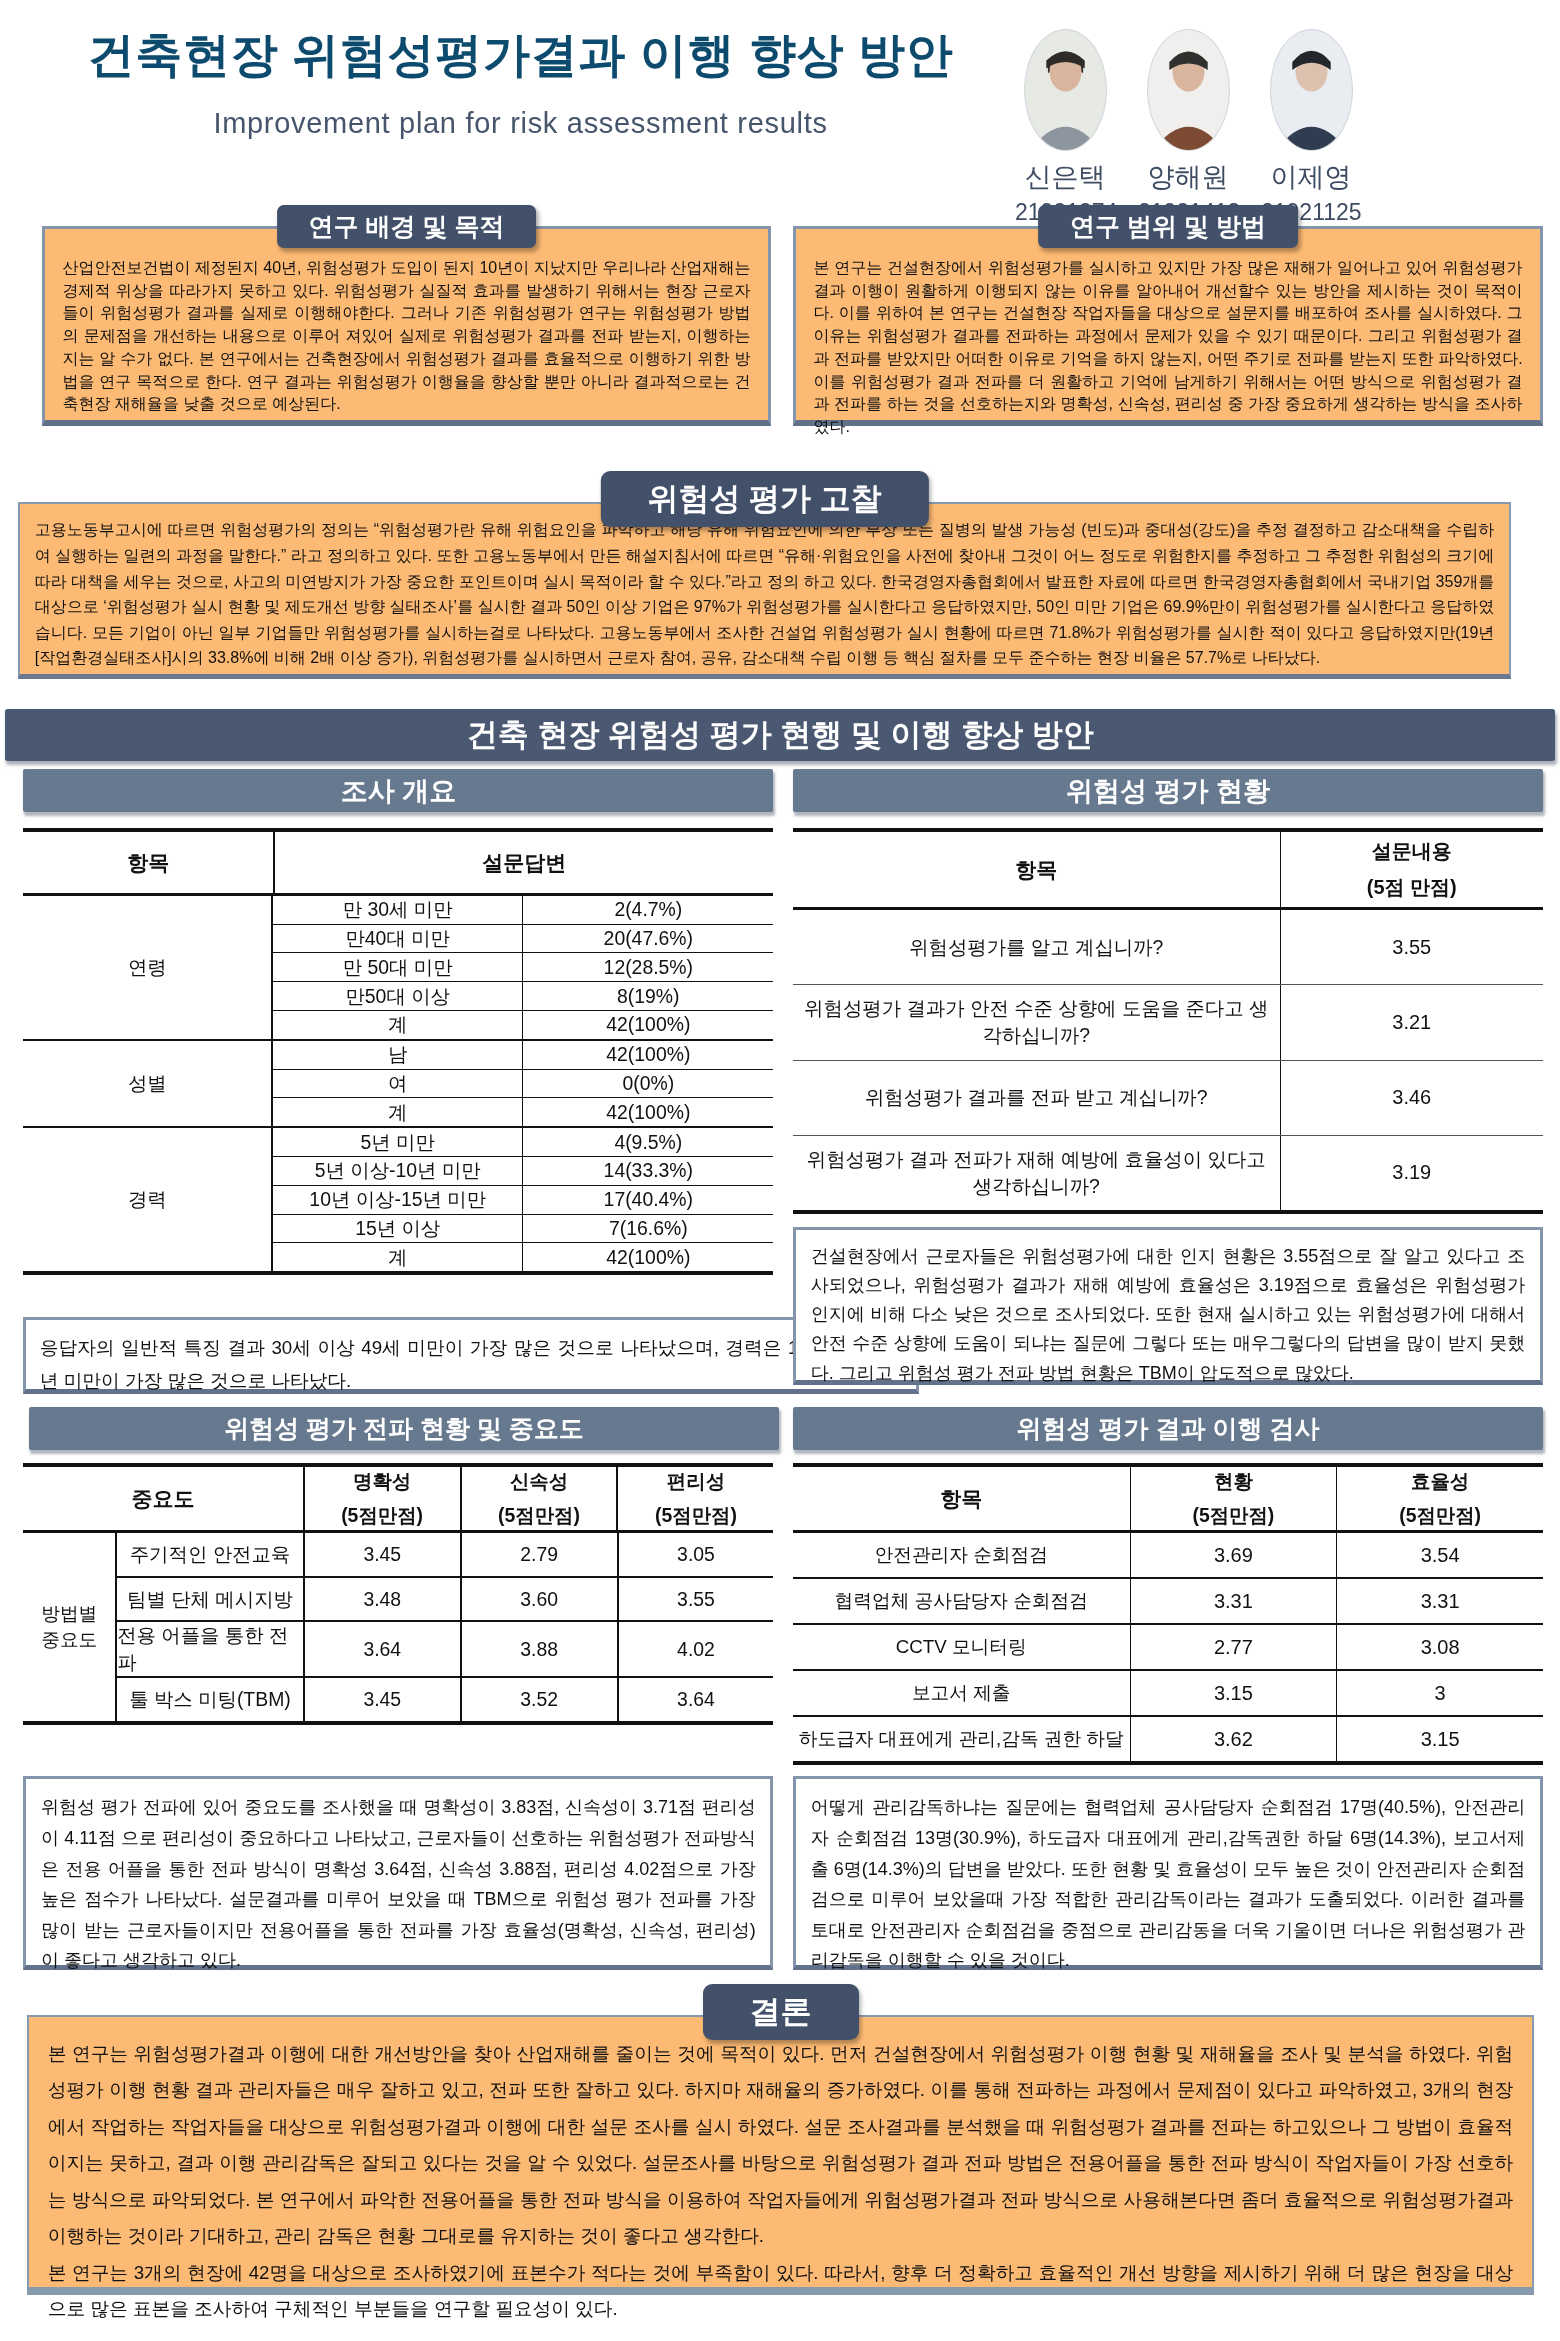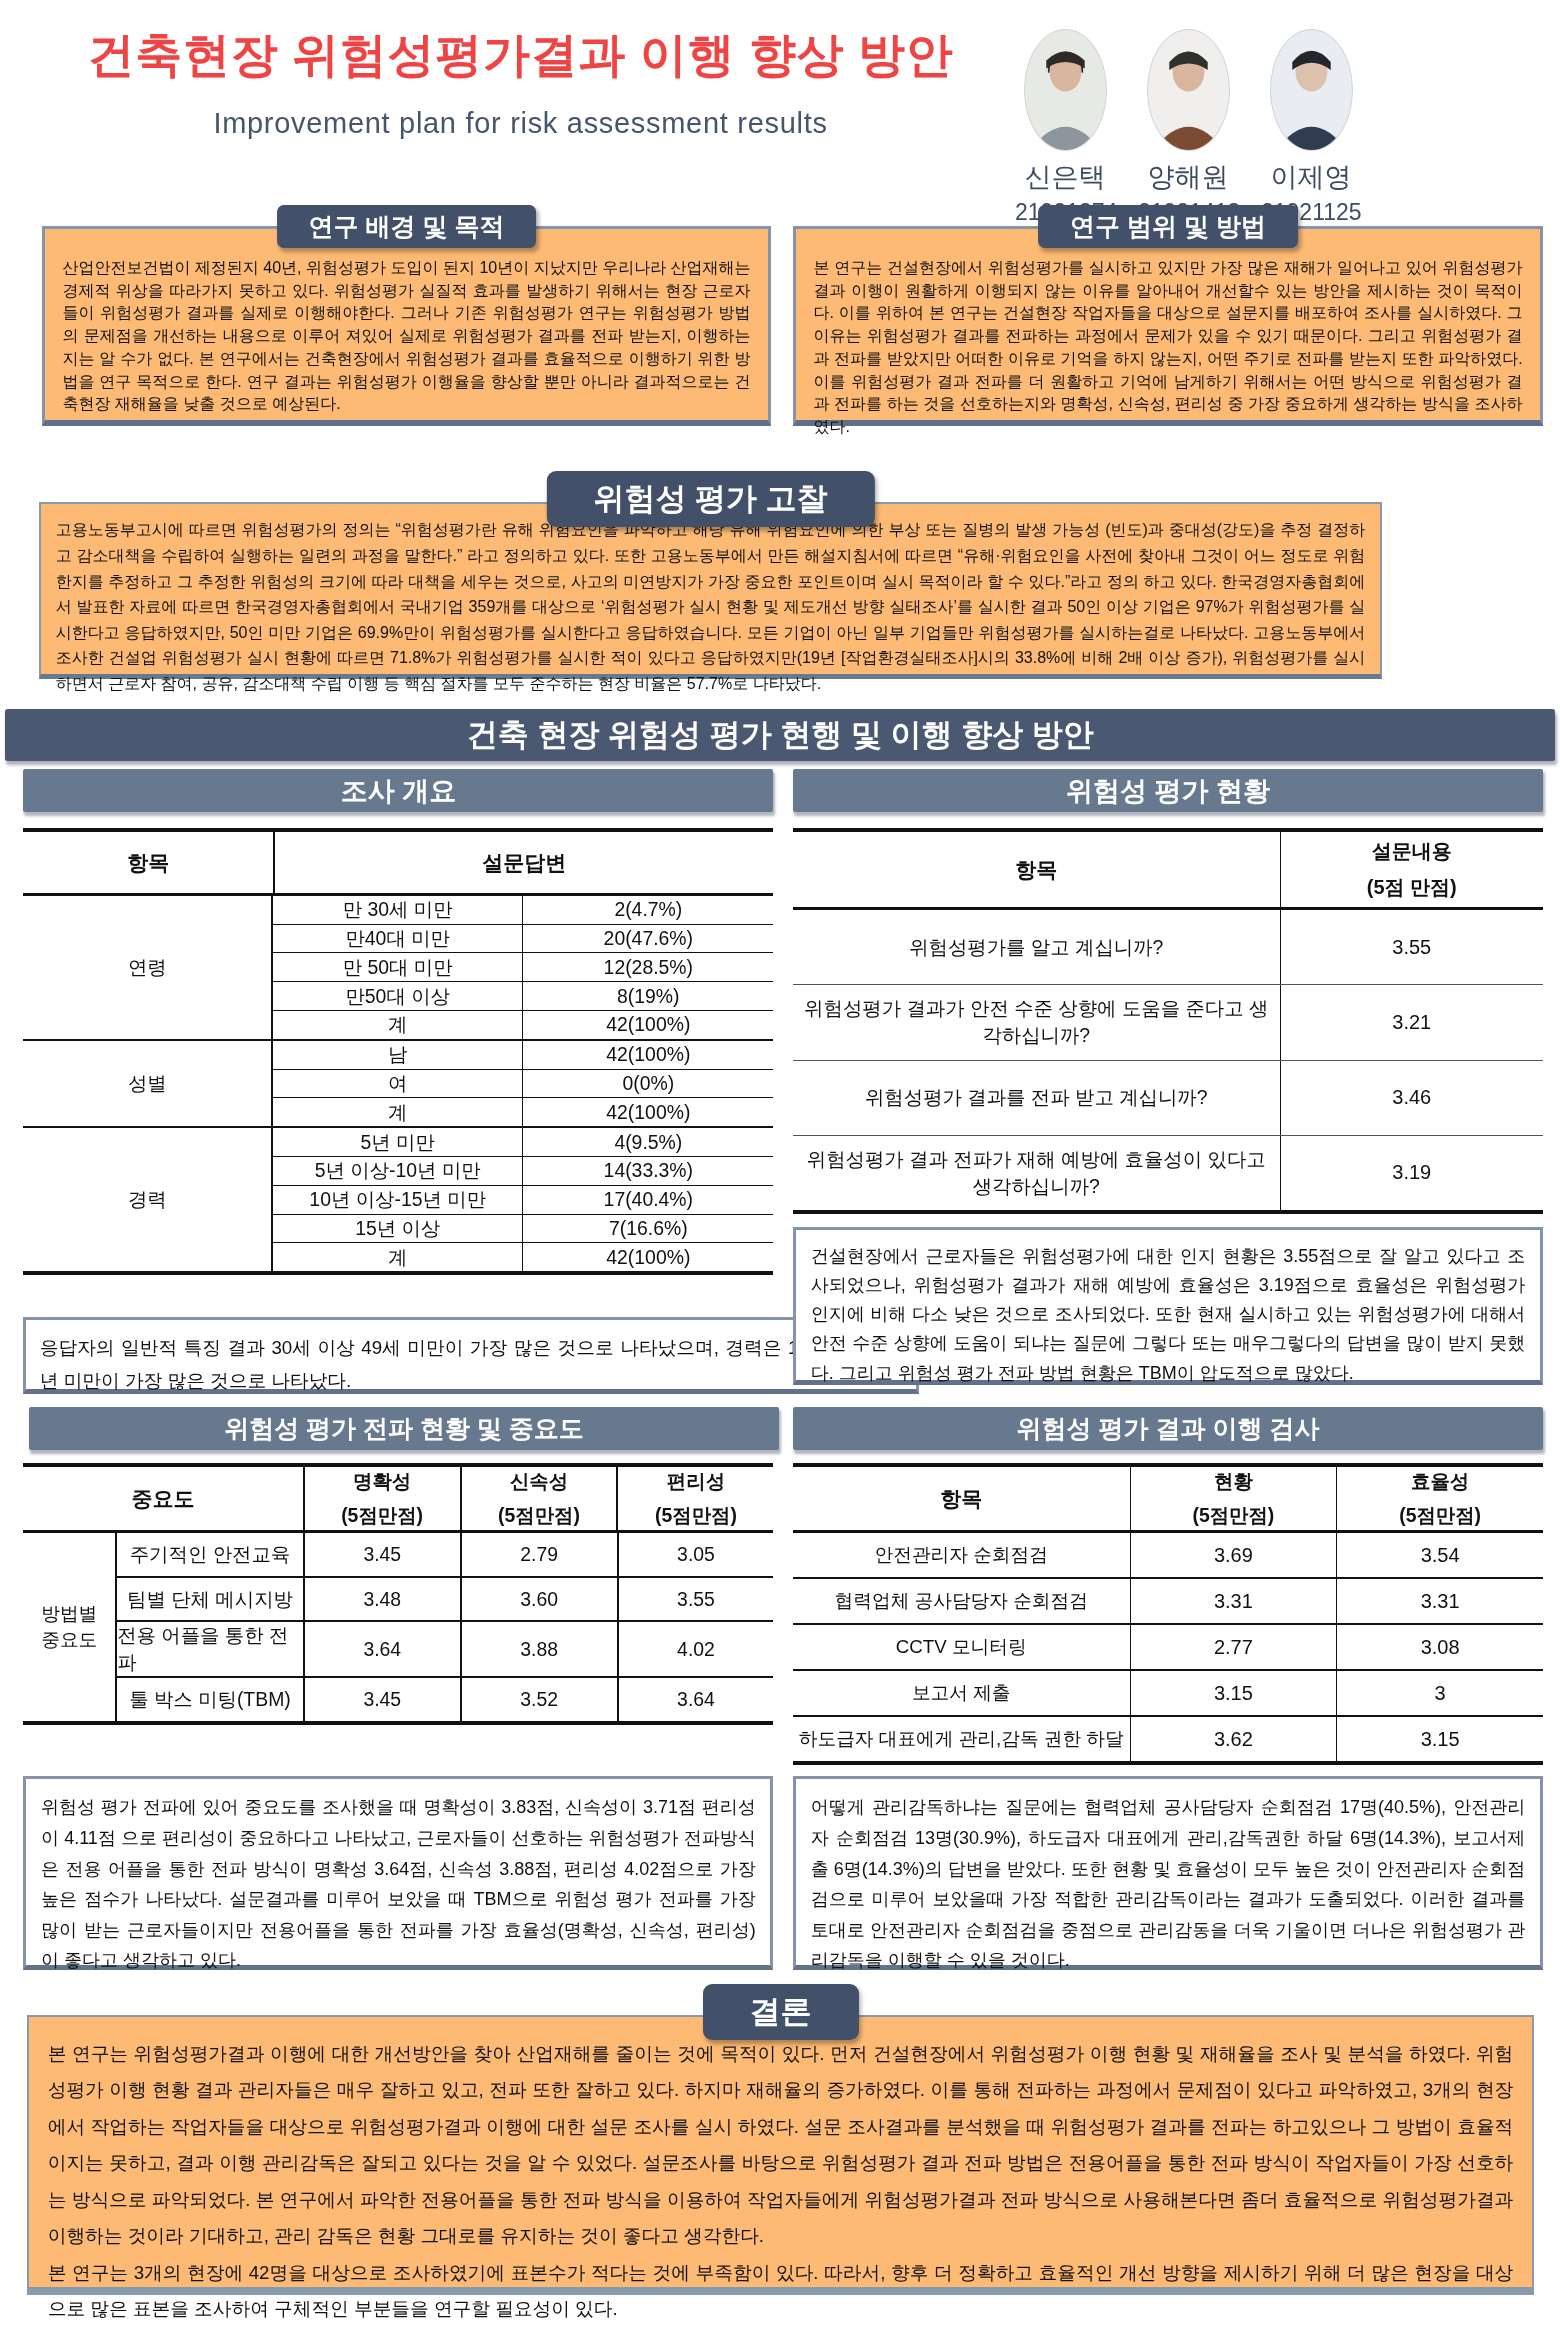--- a/index.html
+++ b/index.html
@@ -3,21 +3,21 @@
 <meta charset="utf-8">
 <style>
   html,body{margin:0;padding:0;}
   body{
     width:1561px;height:2342px;position:relative;background:#ffffff;
     font-family:"Liberation Sans","DejaVu Sans",sans-serif;color:#111;
     -webkit-font-smoothing:antialiased;
   }
   
   .title-wrap{position:absolute;left:53px;top:24px;width:935px;text-align:center;}
-  .title-wrap h1{margin:0;font-size:47px;font-weight:bold;color:#ef4444;letter-spacing:0.7px;}
+  .title-wrap h1{margin:0;font-size:47px;font-weight:bold;color:#0c4a6e;letter-spacing:0.7px;}
   .subtitle{margin-top:20px;font-size:29px;color:#46556c;letter-spacing:0.7px;}
   .authors{position:absolute;left:1015px;top:29px;display:flex;gap:23px;}
   .author{width:100px;text-align:center;}
   .photo{width:81px;height:120px;border-radius:50%;margin:0 auto;overflow:hidden;
          border:0.7px solid #cfd4da;display:block;}
   .photo svg{display:block;width:100%;height:100%;}
   .author:nth-child(1) .photo{background:#e7e9e4;}
   .author:nth-child(2) .photo{background:#f0efed;}
   .author:nth-child(3) .photo{background:#e9edf2;}
   .aname{margin-top:8px;font-size:27px;color:#3e4c63;}
@@ -103,21 +103,21 @@
   .ibody{flex:1;display:flex;flex-direction:column;}
   .irow{flex:1;display:flex;border-top:2px solid #111;}
   .irow:first-child{border-top:none;}
   .ii{width:45%;display:flex;align-items:center;justify-content:center;font-size:18.7px;
       border-right:1.3px solid #111;text-align:center;padding:0 5.3px;box-sizing:border-box;}
   .iv{flex:1;display:flex;align-items:center;justify-content:center;font-size:20px;border-right:1.3px solid #111;}
   .iv:last-child{border-right:none;}
   
   .box-bg{left:42px;top:226px;width:729px;height:200px;padding:28px 17.4px 6.7px;}
   .box-scope{left:793px;top:226px;width:750px;height:200px;padding:28px 17.4px 6.7px;}
-  .box-review{left:39px;top:502px;width:1343px;height:177px;border:2.7px solid #8699ad;
+  .box-review{left:18px;top:502px;width:1493px;height:177px;border:2.7px solid #8699ad;
               border-bottom:5.3px solid #68788f;padding:13.4px 14.7px;}
   .box-review .para{font-size:16px;line-height:1.6;}
   .note-survey{left:23.4px;top:1317px;width:896px;height:77px;padding:10.7px 13.4px;line-height:1.8;}
   .note-left{left:23.4px;top:1776px;width:750px;height:194px;padding:13.4px 14.7px;font-size:18px;line-height:1.7;}
   .note-status{left:793px;top:1227px;width:750px;height:158px;padding:12px 14.7px;font-size:18px;line-height:1.62;}
   .note-right{left:793px;top:1776px;width:750px;height:194px;padding:13.4px 14.7px;font-size:18px;line-height:1.7;}
   .bar-survey{left:23.4px;top:769px;width:750px;}
   .bar-status{left:793px;top:769px;width:750px;}
   .bar-prop{left:29px;top:1407px;width:750px;font-size:25px;}
   .bar-insp{left:793px;top:1407px;width:750px;font-size:25px;}

